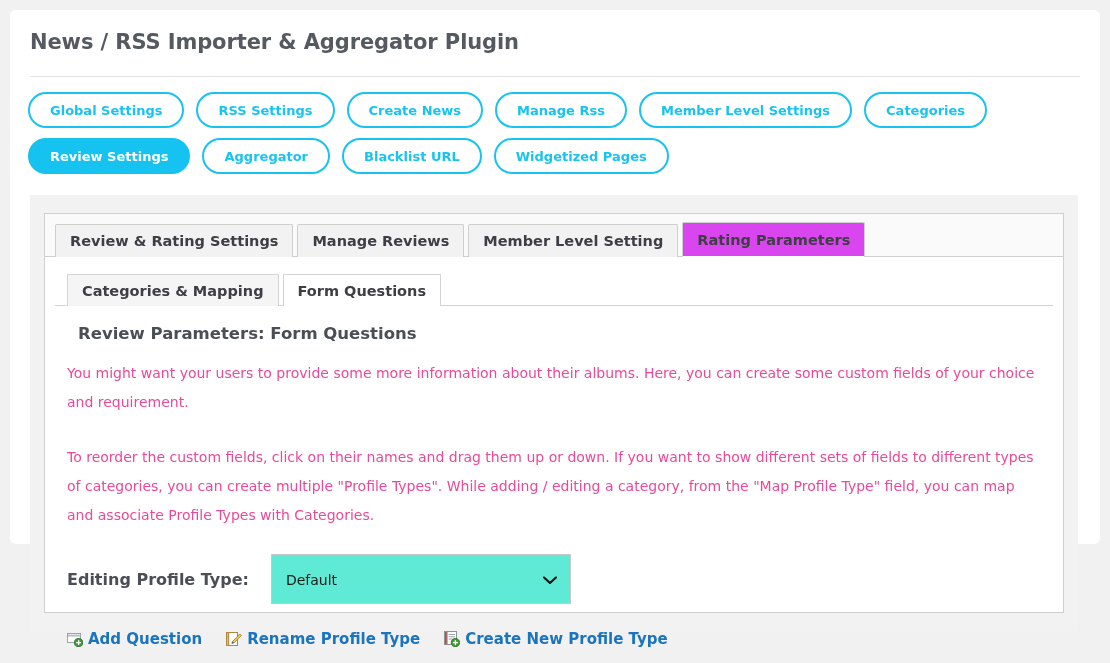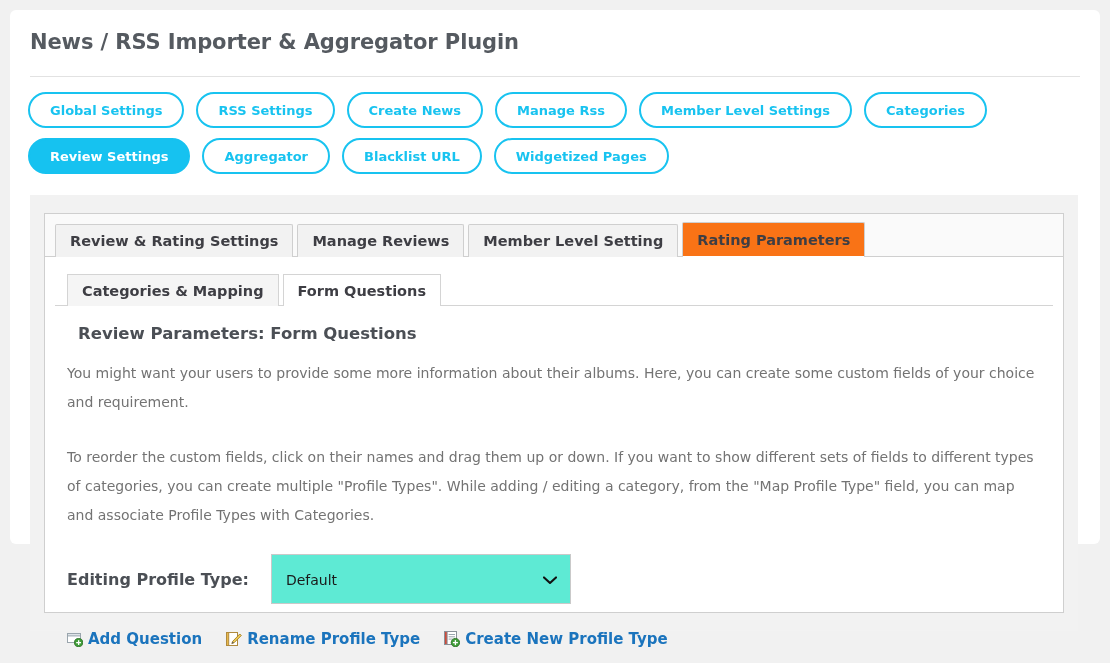--- a/index.html
+++ b/index.html
@@ -126,21 +126,21 @@
     font-size: 14.5px;
     font-weight: bold;
     white-space: nowrap;
     box-sizing: border-box;
     cursor: pointer;
     border-top-left-radius: 2px;
     border-top-right-radius: 2px;
     top: 1px;
   }
   .tab.active {
-    background: #f97316;
+    background: #d946ef;
     height: 35px;
     line-height: 34px;
   }
   .tab.active::after {
     content: "";
     position: absolute;
     left: 0;
     right: 0;
     bottom: -1px;
     height: 2px;
@@ -194,21 +194,21 @@
     padding: 18px 22px 0 22px;
   }
   .section-heading {
     font-size: 16.5px;
     font-weight: bold;
     color: #4b4f55;
     margin: 0 0 16px 11px;
   }
   .para {
     font-size: 14px;
-    color: #737373;
+    color: #ec4899;
     line-height: 29px;
     margin: 0;
     max-width: 990px;
   }
   .para.second {
     margin-top: 26px;
   }
 
   
   .profile-row {

